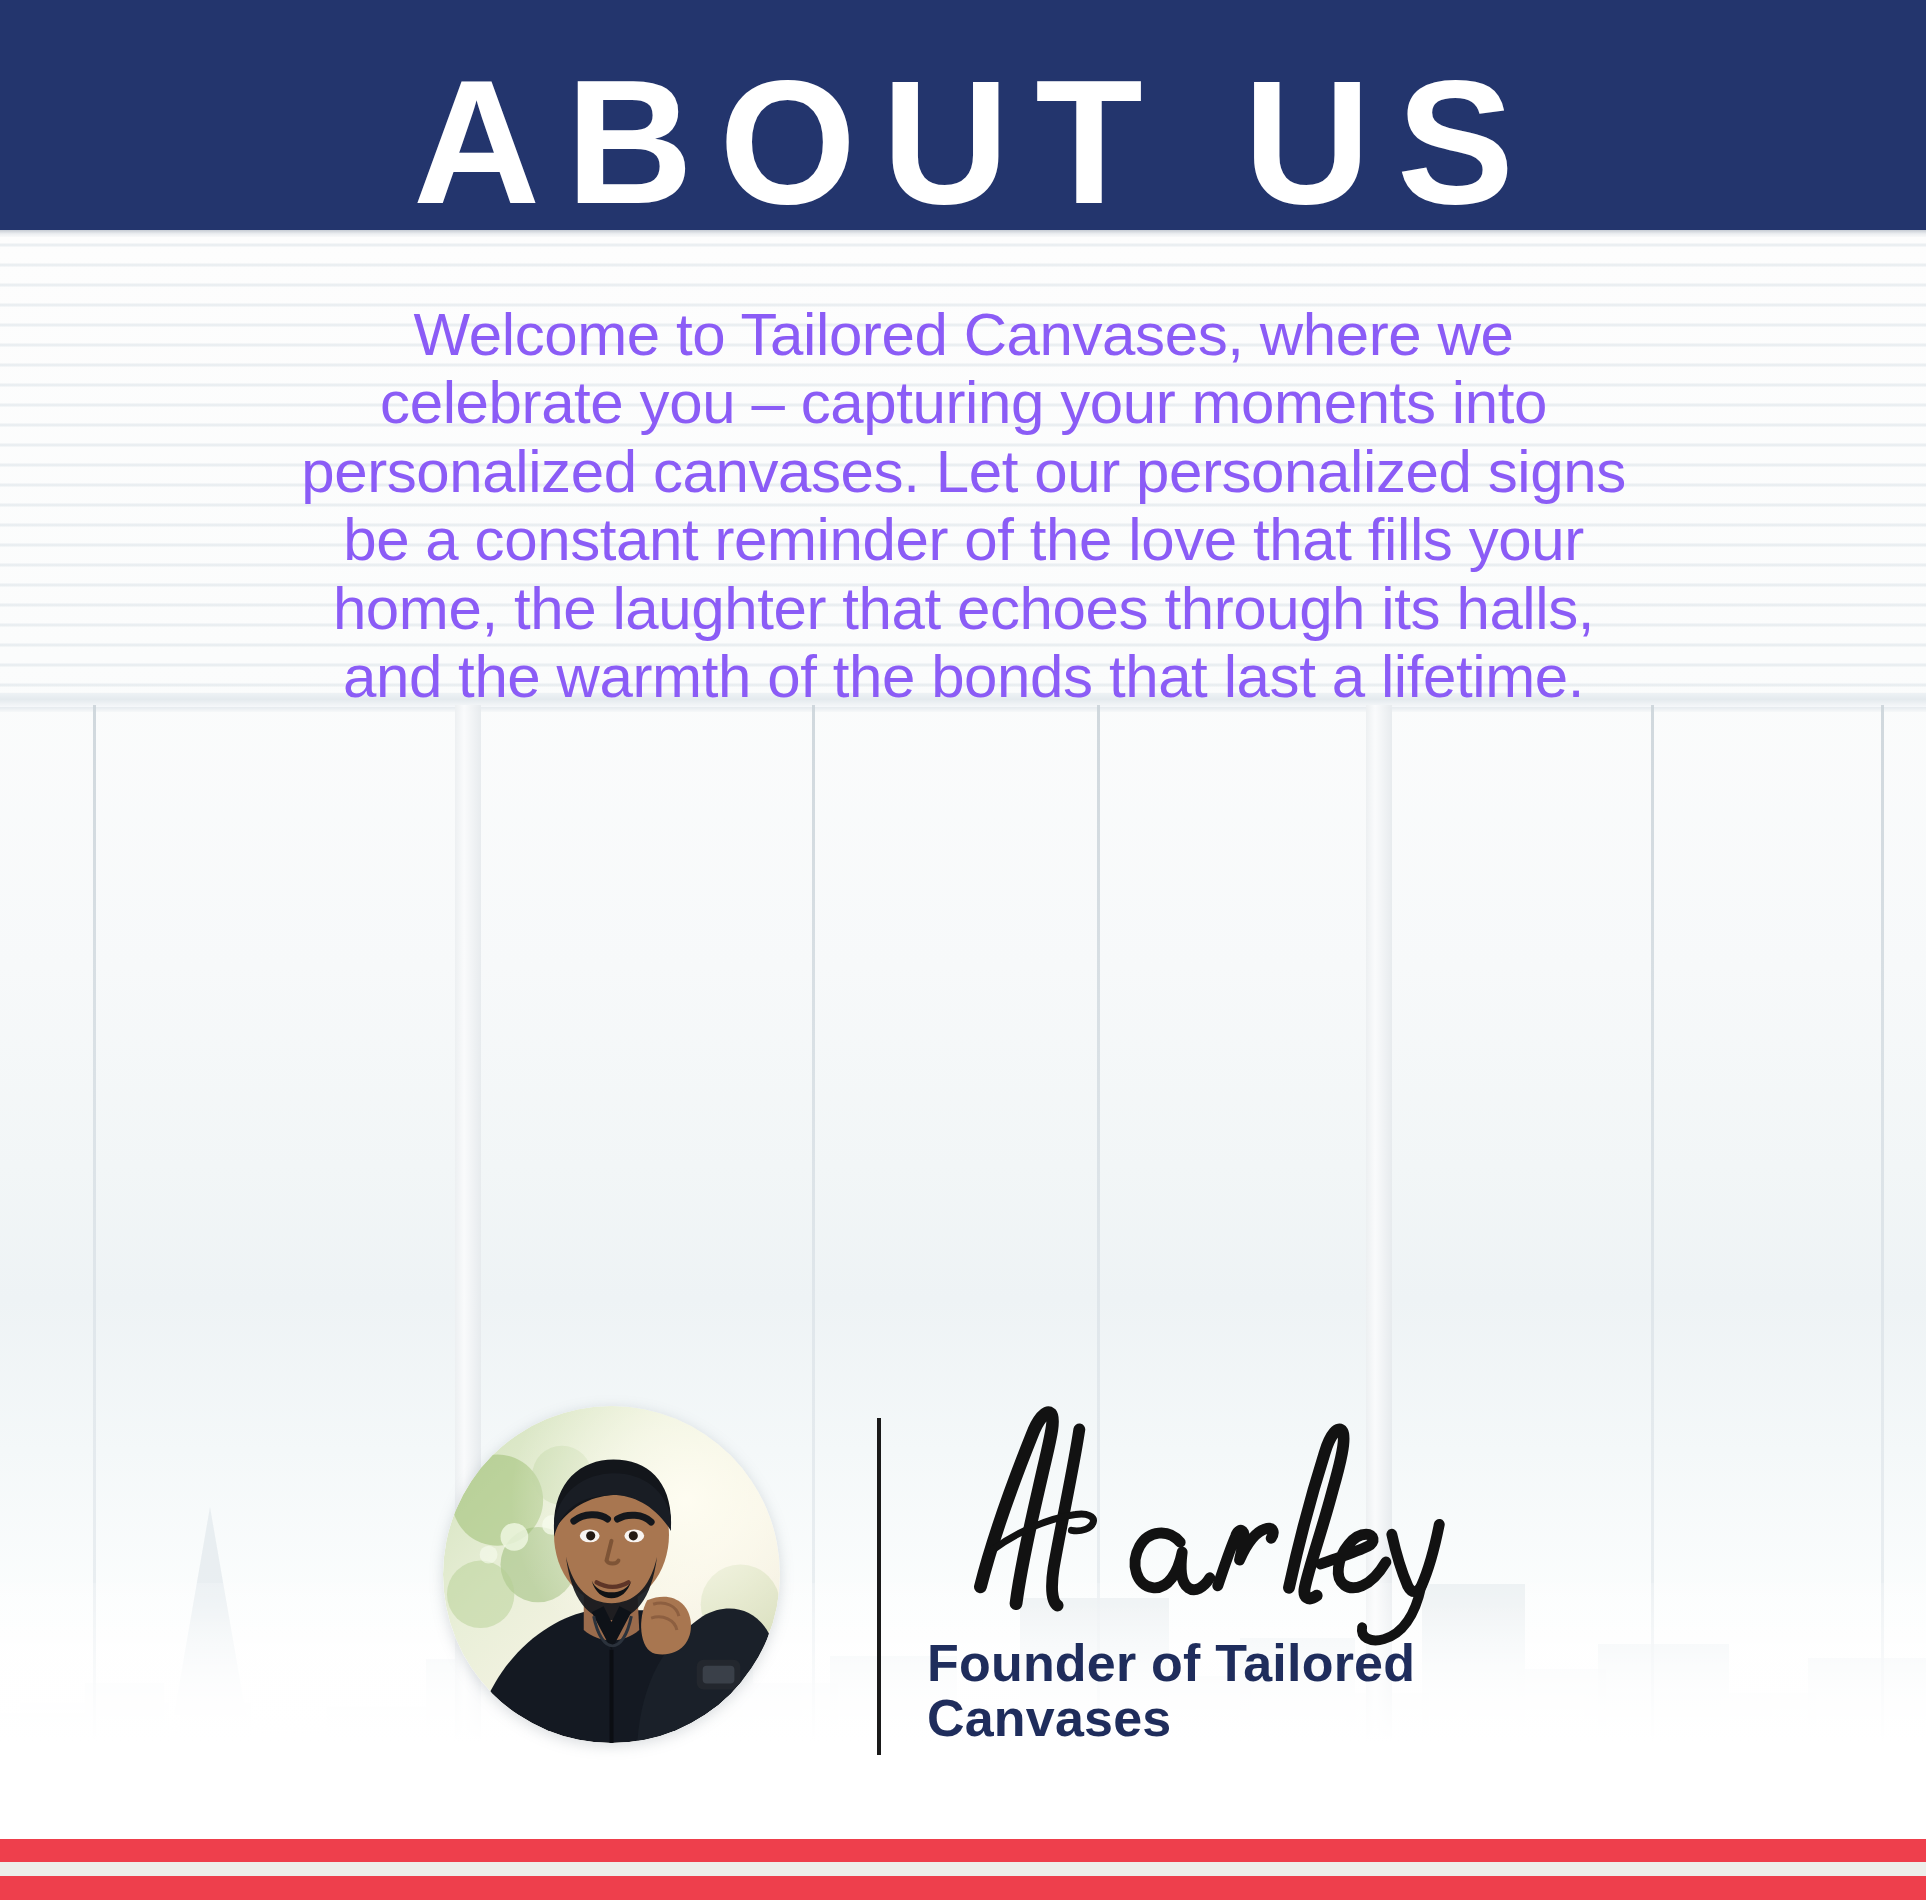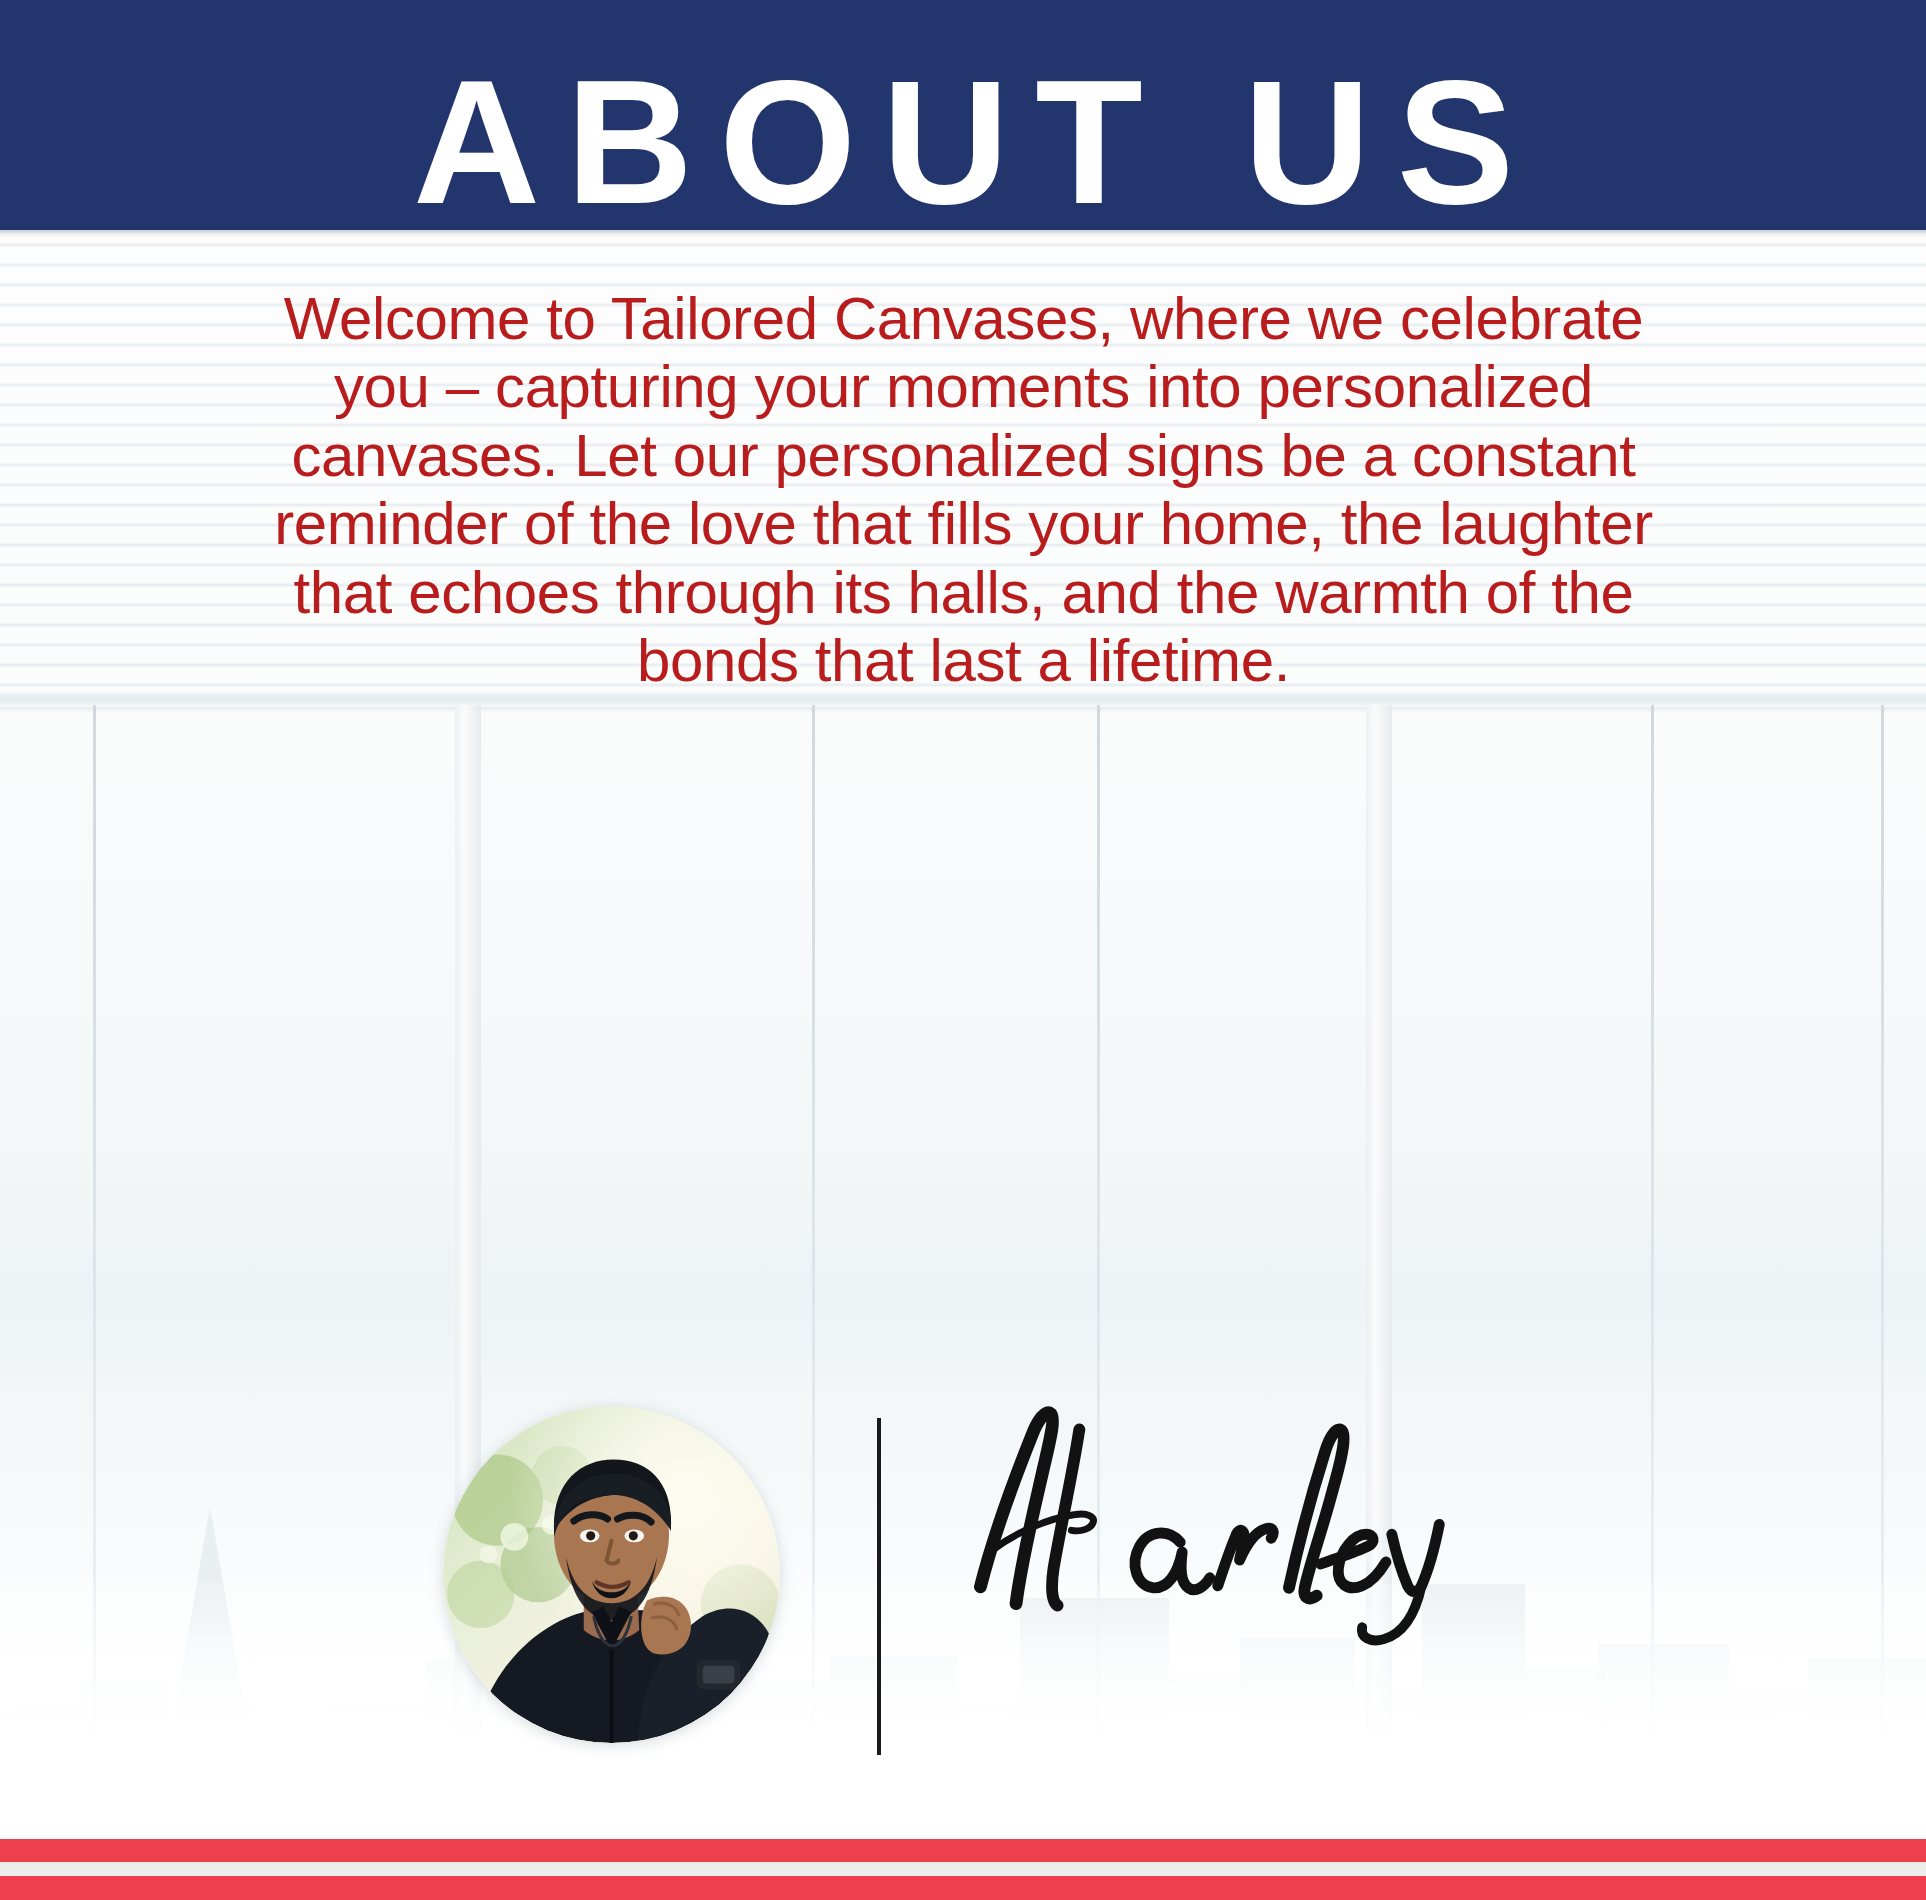--- a/index.html
+++ b/index.html
@@ -122,22 +122,22 @@
   }
 
   
   .copy{
     position:absolute;left:50%;transform:translateX(-50%);
     top:285px;width:1386px;
     text-align:center;
     z-index:6;
   }
   .copy p{
-    margin:0;
-    color:#b91c1c;
+    margin:16px;
+    color:#8b5cf6;
     font-size:60px;
     line-height:1.14;
     font-weight:400;
     letter-spacing:-0.4px;
     font-family:"Liberation Sans", sans-serif;
   }
   .copy .gap{height:87px;}
   .avatar{
     position:absolute;left:443px;top:1406px;
     width:337px;height:337px;border-radius:50%;
@@ -341,19 +341,23 @@
         <path d="M372 206 C382 160 396 108 408 70 C414 50 422 42 426 48 C430 55 424 80 416 108 C406 146 392 186 388 206 C386 216 392 220 400 214" stroke-width="12"></path>
 
         <path d="M404 182 C420 176 440 170 452 164 C460 160 458 152 450 152 C438 152 424 168 422 186 C420 202 432 210 446 204 C456 200 464 190 470 180" stroke-width="11"></path>
 
         <path d="M476 152 C480 170 486 190 492 204 C496 212 502 212 506 204 C514 186 520 162 524 142" stroke-width="11"></path>
         <path d="M506 204 C500 232 488 252 468 258 C454 262 444 256 446 246" stroke-width="10"></path>
       </g>
     </svg>
   </div>
 
+  <div class="sig-role">
+    <div>Founder of Tailored</div>
+    <div>Canvases</div>
+  </div>
 
   <div class="bar bar1"></div>
   <div class="bar bargap"></div>
   <div class="bar bar2"></div>
 
 </div>
 
 
 </body></html>

